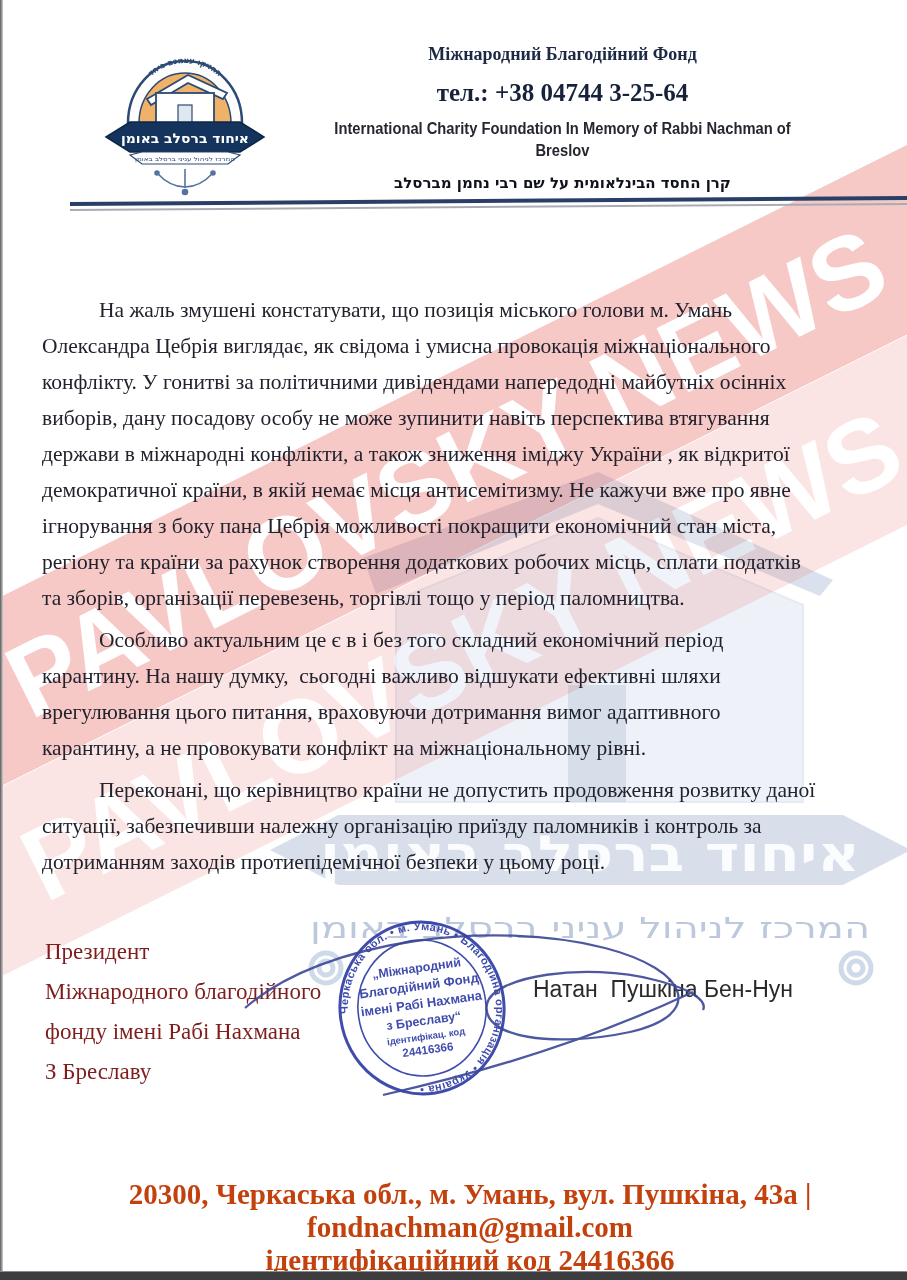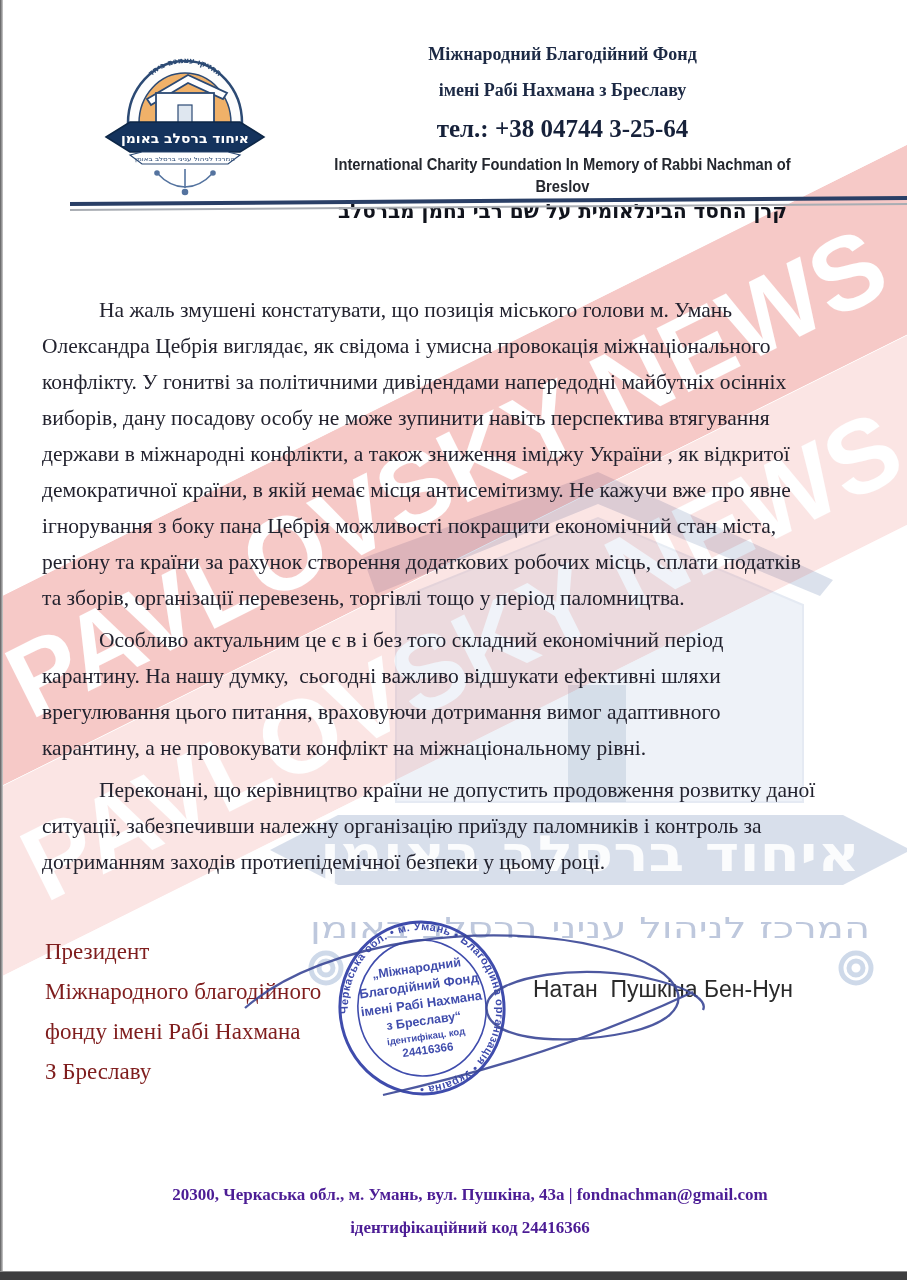--- a/index.html
+++ b/index.html
@@ -11,22 +11,22 @@
   .edge-left   { position:absolute; left:0; top:0; width:3px; height:100%; background:linear-gradient(90deg,#5a5a5c,#cfcfcf); z-index:9; }
   .edge-bottom { position:absolute; left:0; bottom:0; width:100%; height:9px; background:#3d3d3f; border-top:1px solid #8a8a8c; z-index:9; }
 
   
   .logo-svg { position:absolute; left:100px; top:27px; width:170px; height:178px; z-index:3; }
   .title-block { position:absolute; left:285px; top:36px; width:555px; text-align:center; z-index:3; }
   .org-line { font-size:18px; font-weight:bold; color:#1c2944; line-height:36px; }
   .phone    { font-size:25px; font-weight:bold; color:#16213a; line-height:34px; margin-top:4px; }
   .org-en   { font-size:16px; font-weight:bold; color:#24272e; font-family:"Liberation Sans",sans-serif;
               transform:scaleX(.92); margin-top:8px; line-height:22px; }
-  .org-he   { font-size:20px; font-weight:bold; color:#10131c; direction:rtl;
-              font-family:"DejaVu Sans",sans-serif; margin-top:0; line-height:26px; }
+  .org-he   { font-size:15px; font-weight:bold; color:#10131c; direction:rtl;
+              font-family:"DejaVu Sans",sans-serif; margin-top:8px; line-height:26px; }
   .divider { position:absolute; left:70px; top:199px; width:838px; transform:rotate(-0.4deg); z-index:3; }
   .divider .d1 { height:3.5px; background:#2a3f66; }
   .divider .d2 { height:2.5px; background:#a9adb3; margin-top:3px; }
 
   
   .wm-blue { position:absolute; left:268px; top:430px; width:645px; height:560px; opacity:.42; z-index:1; }
 
   
   .wm-band { position:absolute; width:1150px; height:170px; transform:rotate(-26.5deg); z-index:2; }
   .wm-band.a { left:-130px; top:385px; opacity:.30; }
@@ -40,21 +40,21 @@
   
   .sig-titles { position:absolute; left:45px; top:932px; z-index:4; white-space:pre;
                 font-family:Liberation Serif, serif; font-size:23px; line-height:40px; color:#7f1d1d; }
   .signer { position:absolute; left:533px; top:976px; z-index:4; white-space:pre;
             font-family:"Liberation Sans",sans-serif; font-size:23px; color:#2a2a2a; }
   .stamp-svg { position:absolute; left:292px; top:893px; width:260px; height:230px; z-index:4; }
   .sign-svg  { position:absolute; left:235px; top:920px; width:560px; height:200px; z-index:5; }
 
   
   .footer { position:absolute; left:60px; top:1178px; width:820px; text-align:center; z-index:3;
-            font-size:17px; font-weight:600; color:#4c1d95; line-height:33px;font-family:Liberation Serif, serif; }
+            font-size:29px; font-weight:600; color:#c2410c; line-height:33px;font-family:Liberation Serif, serif; }
 </style>
 </head>
 <body>
 
 <div class="page">
 
   <svg class="wm-blue" viewBox="0 0 645 560">
     <polygon points="95,128 330,42 565,150 552,166 330,74 108,164" fill="#41619b" opacity="0.45"></polygon>
     <polygon points="128,170 330,88 535,175 535,372 128,372" fill="#9cb4d6" opacity="0.40" stroke="#6486b8" stroke-width="2"></polygon>
     <rect x="300" y="255" width="58" height="117" fill="#54759f" opacity="0.45"></rect>
@@ -98,21 +98,20 @@
       <path d="M57,146 q13,14 28,14 q15,0 28,-14"></path>
       <path d="M85,142 v19"></path>
       <circle cx="57" cy="146" r="2" fill="#54739f"></circle>
       <circle cx="113" cy="146" r="2" fill="#54739f"></circle>
       <circle cx="85" cy="165" r="2.5" fill="#54739f"></circle>
     </g>
   </svg>
 
   <div class="title-block">
     <div class="org-line">Міжнародний Благодійний Фонд</div>
-    <div class="org-line">імені Рабі Нахмана з Бреславу</div>
     <div class="phone">тел.: +38 04744 3-25-64</div>
     <div class="org-en">International Charity Foundation In Memory of Rabbi Nachman of Breslov</div>
     <div class="org-he">קרן החסד הבינלאומית על שם רבי נחמן מברסלב</div>
   </div>
 
   <div class="divider">
     <div class="d1"></div>
     <div class="d2"></div>
   </div>
 

